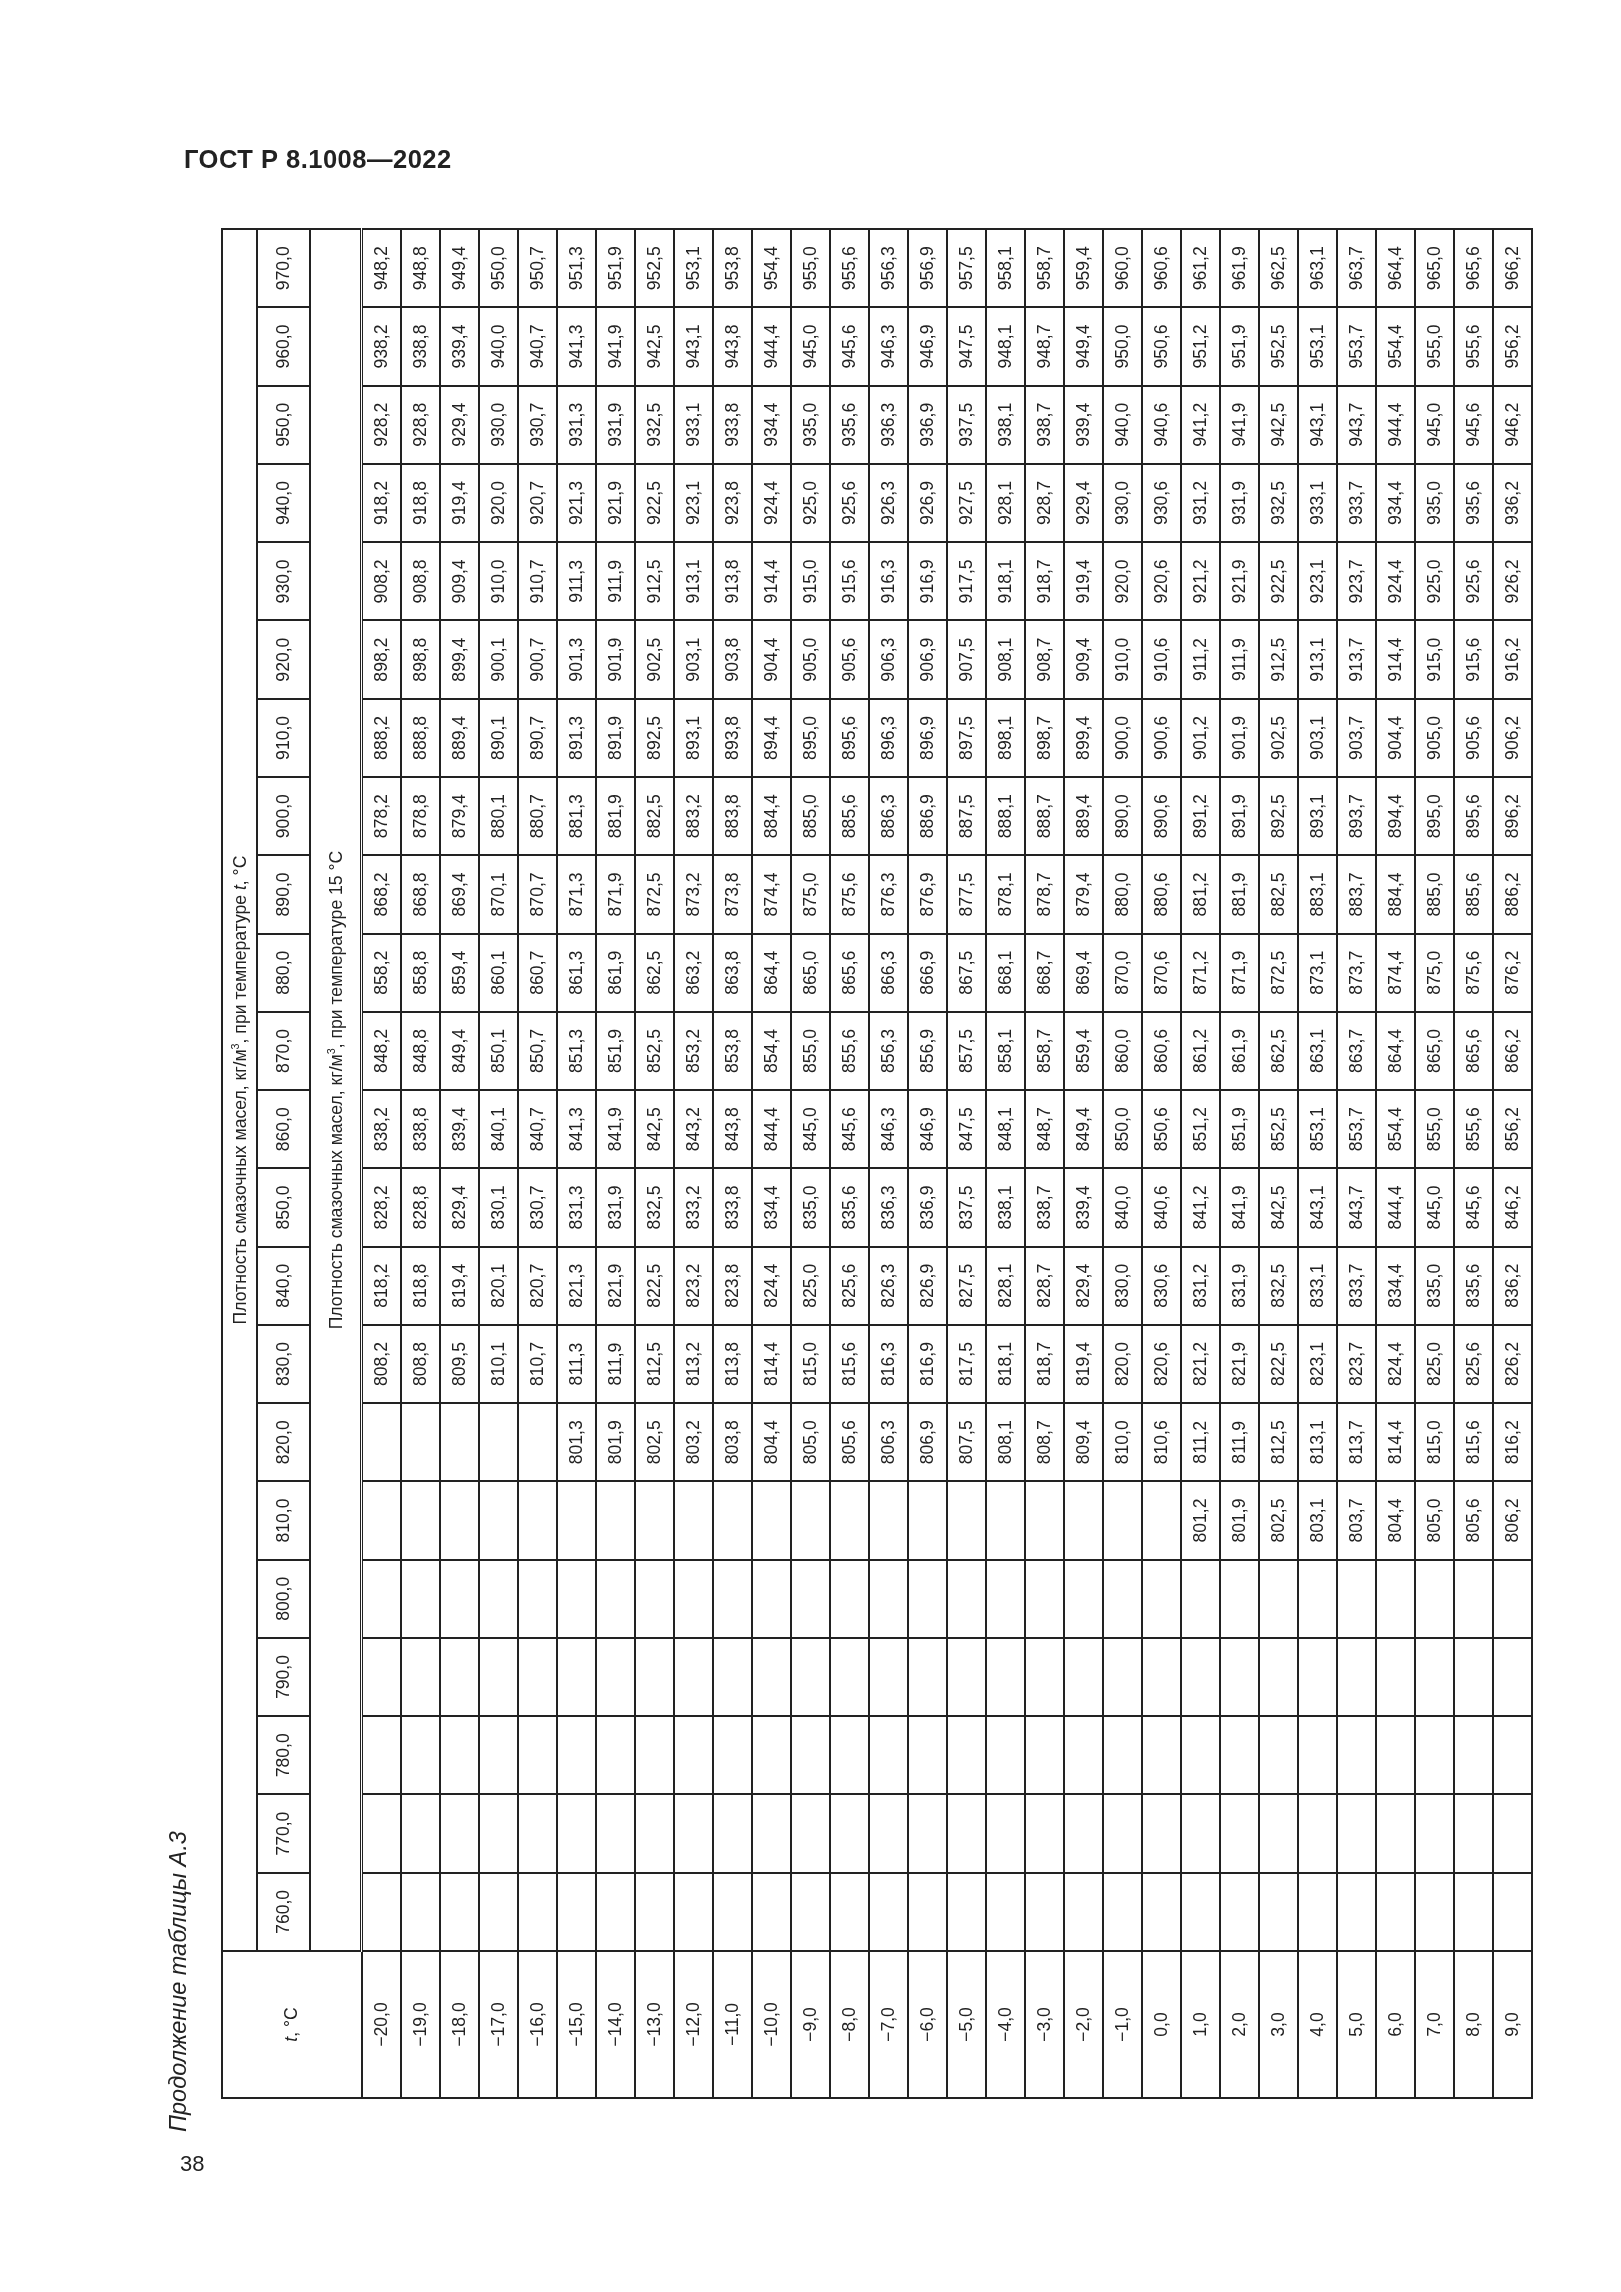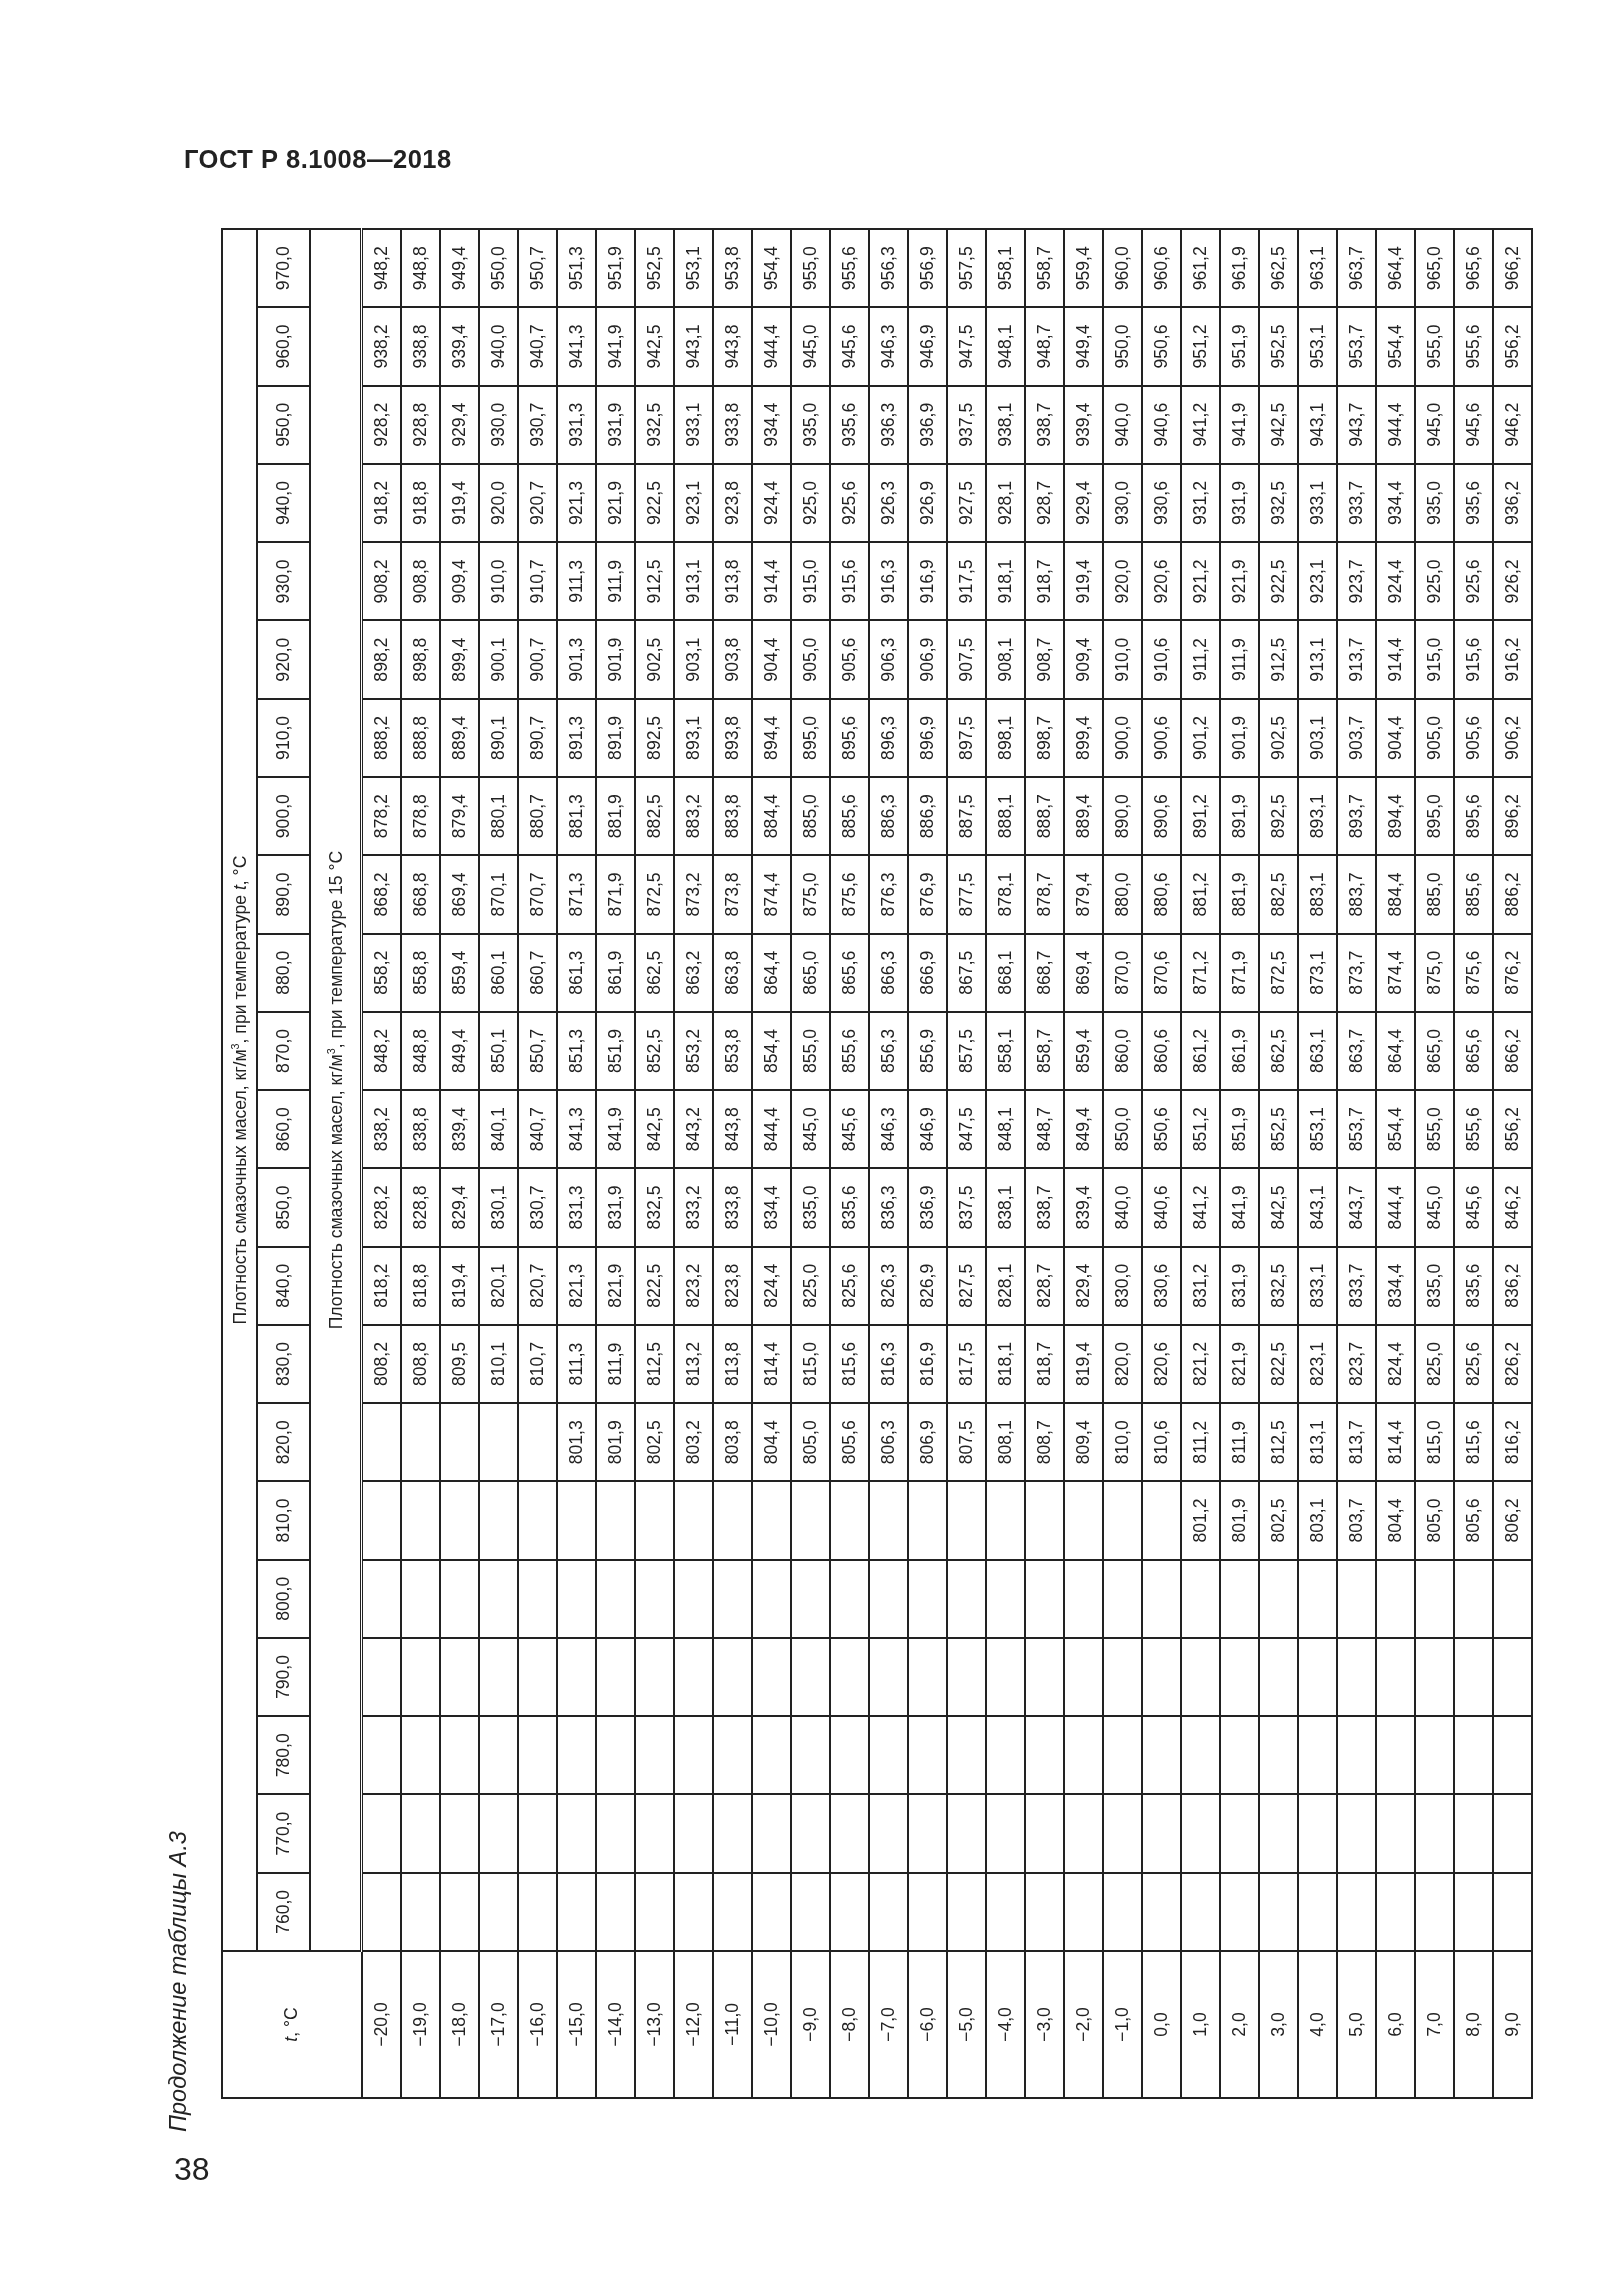--- a/index.html
+++ b/index.html
@@ -1,35 +1,35 @@
 <!DOCTYPE html>
 <html><head>
 <meta charset="utf-8">
 <style>
   html,body{margin:0;padding:0;background:#ffffff;}
   body{width:1621px;height:2293px;position:relative;overflow:hidden;font-family:"Liberation Sans",sans-serif;color:#222;}
   .doc-header{position:absolute;left:184px;top:145px;font-weight:bold;font-size:25.5px;letter-spacing:0.5px;color:#222;}
-  .page-number{position:absolute;left:174px;top:2151px;font-size:32px;color:#222;text-align:right;}
+  .page-number{position:absolute;left:180px;top:2151px;font-size:22px;color:#222;text-align:right;}
   .caption{position:absolute;left:165px;top:2132px;transform-origin:0 0;transform:rotate(-90deg);font-style:italic;font-size:23.5px;white-space:nowrap;color:#222;}
   .table-wrap{position:absolute;left:221px;top:2099px;width:1871px;height:1290px;transform-origin:0 0;transform:rotate(-90deg);}
   table{border-collapse:collapse;width:1871px;height:1290px;table-layout:fixed;font-size:17.6px;}
   td,th{border:2px solid #222;text-align:center;vertical-align:middle;padding:0;font-weight:normal;color:#222;}
   th{border-width:2px;}
   .hdr-row1 th{height:33px;}
   .hdr-row2 th{height:51px;}
   .hdr-row3 th{height:49px;border-bottom:3.9px double #222;}
   tbody td{height:37px;}
   .tcol{width:147px;}
   .italic{font-style:italic;}
   sup{font-size:10.8px;}
 </style>
 </head>
 <body>
 
-<div class="doc-header">ГОСТ Р 8.1008—2018</div>
+<div class="doc-header">ГОСТ Р 8.1008—2022</div>
 
 <div class="caption">Продолжение таблицы А.3</div>
 
 <div class="page-number">38</div>
 
 <div class="table-wrap">
   <table>
     <colgroup>
       <col class="tcol">
     </colgroup>

